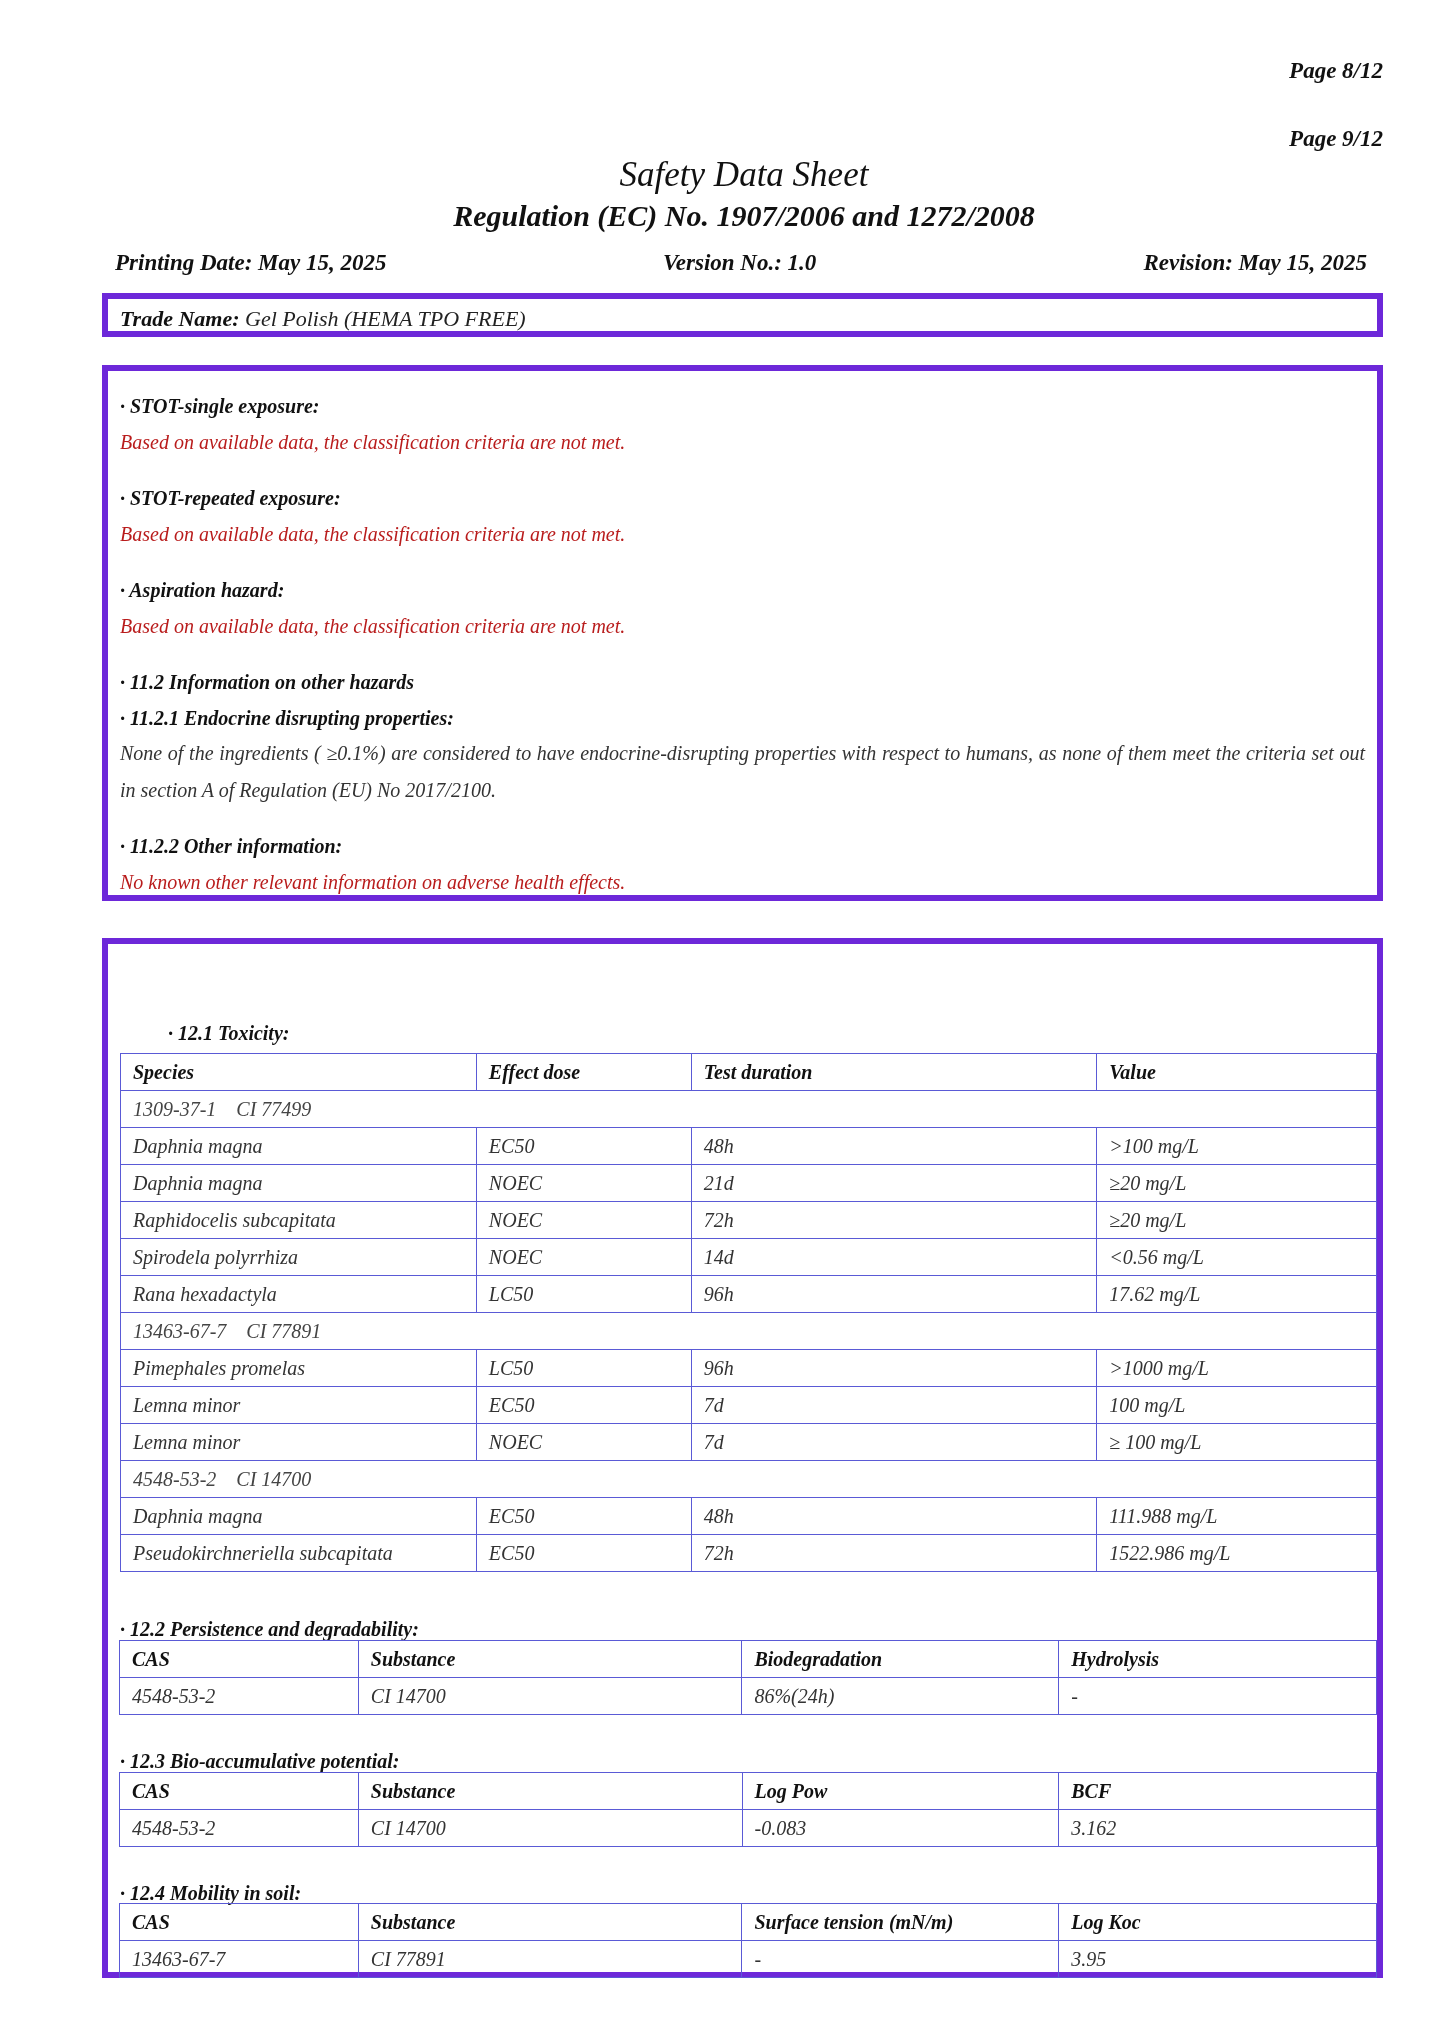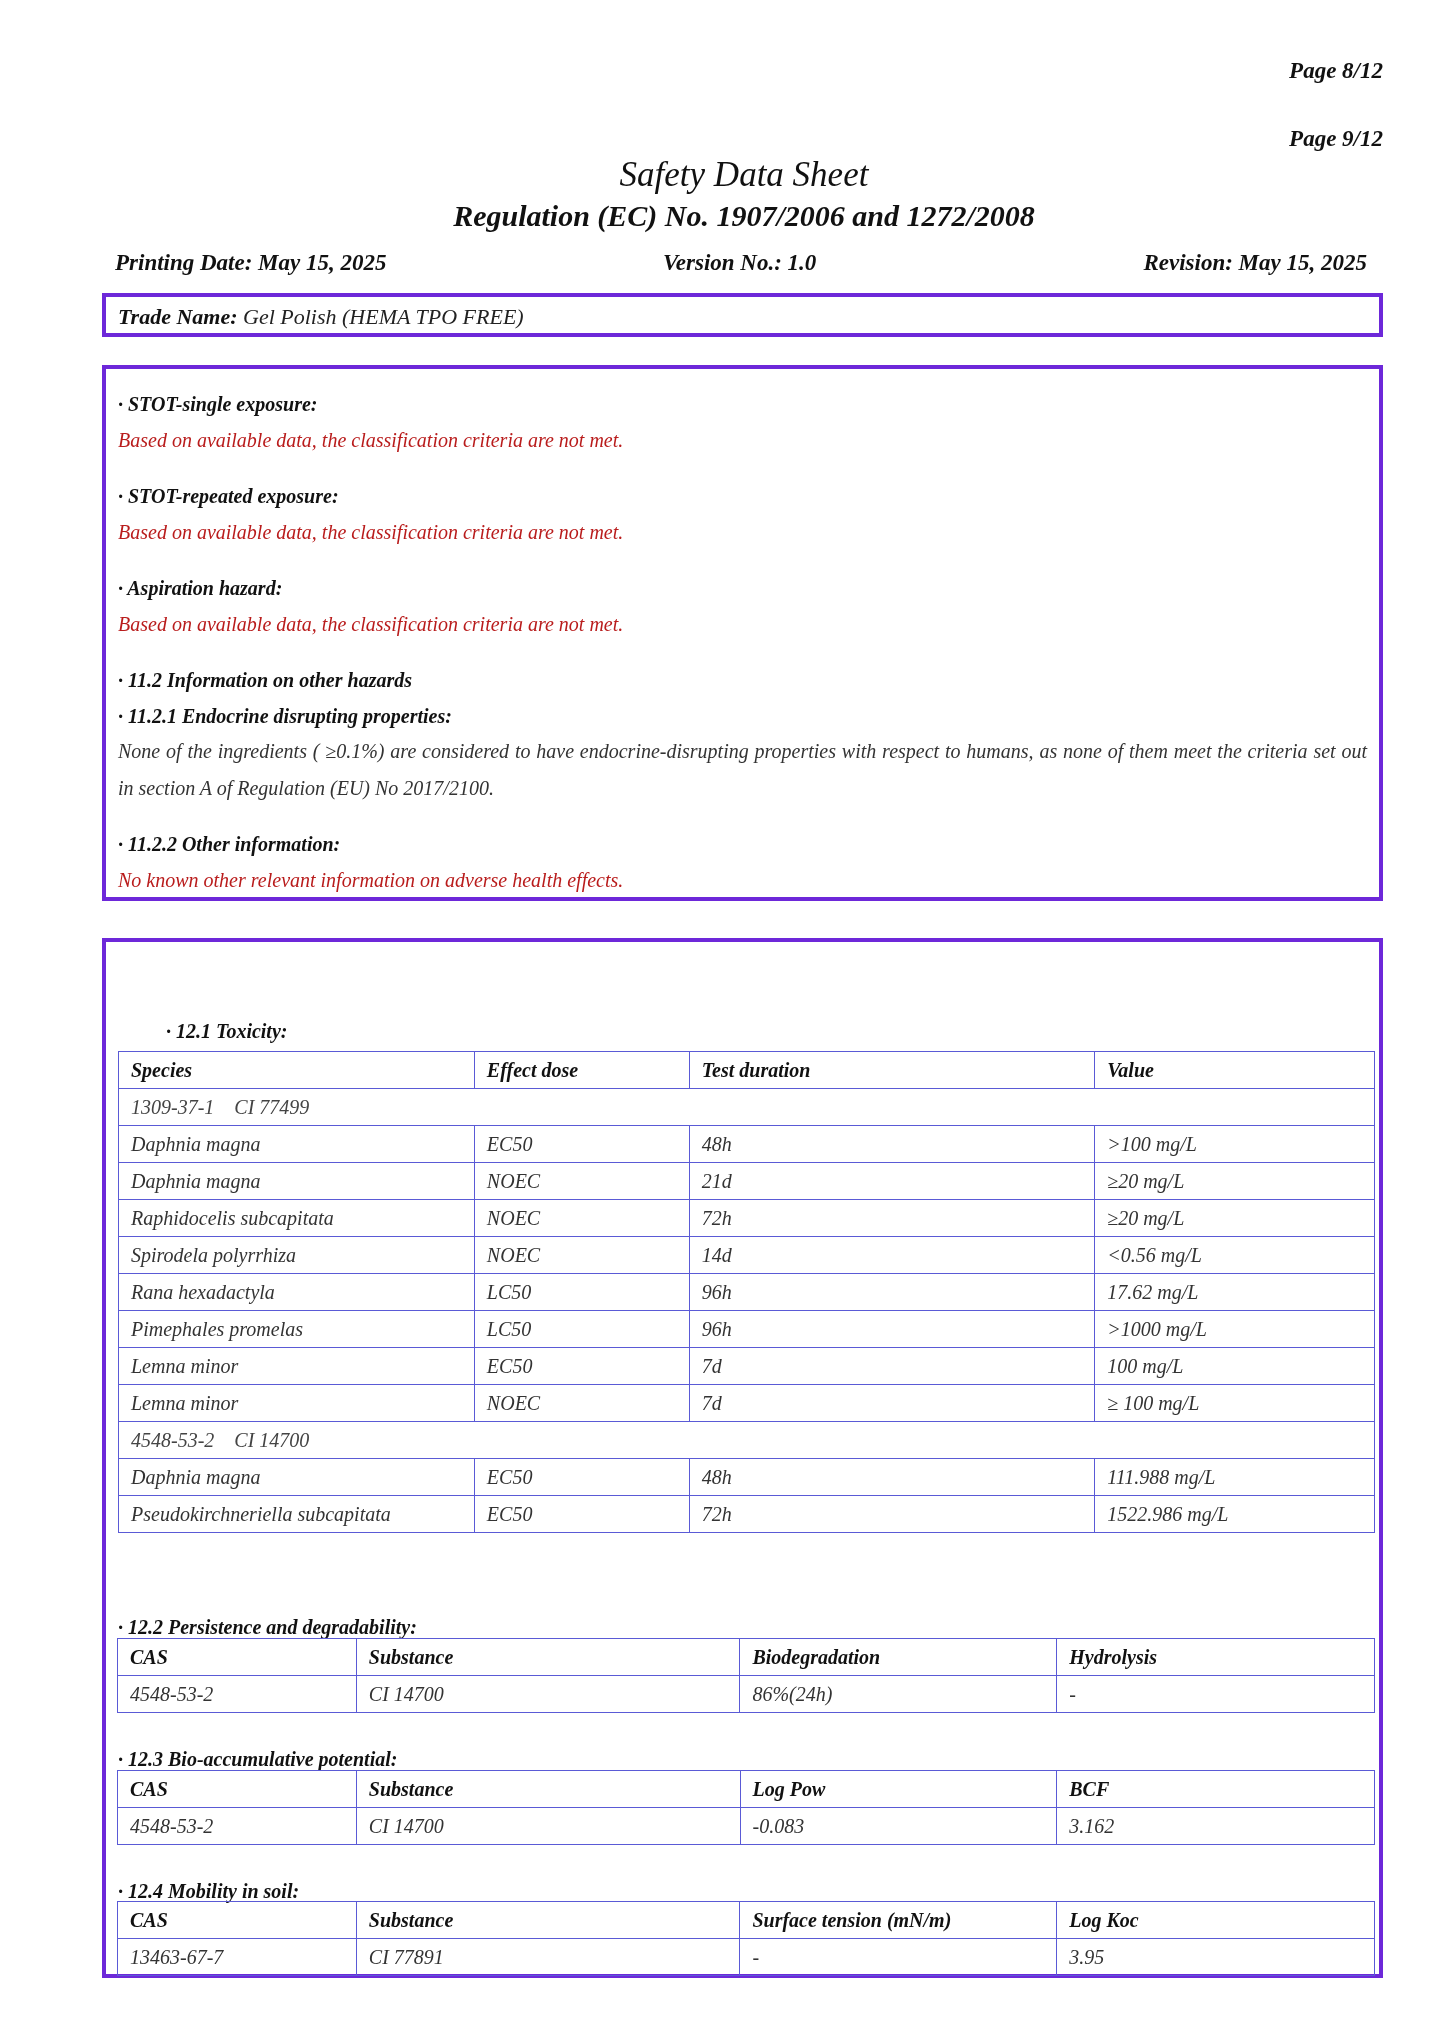--- a/index.html
+++ b/index.html
@@ -3,21 +3,21 @@
 <meta charset="utf-8">
 <style>
   html, body { margin: 0; padding: 0; background: #ffffff; }
   body { width: 1440px; height: 2036px; position: relative; overflow: hidden;
          font-family: "Liberation Serif", "DejaVu Serif", serif; color: #111; font-style: italic; }
   .abs { position: absolute; }
   .page-num { right: 57px; font-size: 23px; font-weight: bold; }
   .title { left: 0; width: 1488px; text-align: center; font-size: 35px; }
   .subtitle { left: 0; width: 1488px; text-align: center; font-size: 30px; font-weight: bold; }
   .meta { top: 250px; font-size: 23px; font-weight: bold; }
-  .box { position: absolute; left: 102px; width: 1281px; border: 4px solid #6d28d9; box-sizing: border-box; }
+  .box { position: absolute; left: 102px; width: 1281px; border: 6px solid #6d28d9; box-sizing: border-box; }
   .trade { top: 293px; height: 44px; }
   .trade-text { position: absolute; left: 12px; top: 7px; font-size: 22px; }
   .trade-text b { font-weight: bold; }
   .trade-text span.v { font-weight: normal; color: #222; }
   .box2 { top: 365px; height: 536px; }
   .box3 { top: 938px; height: 1040px; }
   .h { position: absolute; left: 12px; font-size: 20px; font-weight: bold; }
   .p { position: absolute; left: 12px; font-size: 20px; color: #b91c1c; font-weight: normal; }
   .p2 { position: absolute; left: 12px; right: 12px; font-size: 20px; color: #333; line-height: 37px; text-align: justify; }
   .sec-bar { position: absolute; left: 12px; top: 22px; width: 1121px; height: 28px; background: #0000ff; color: #fff;
@@ -103,20 +103,23 @@
           <td>14d</td>
           <td>&lt;0.56 mg/L</td>
         </tr>
         <tr>
           <td>Rana hexadactyla</td>
           <td>LC50</td>
           <td>96h</td>
           <td>17.62 mg/L</td>
         </tr>
         <tr>
+          <td colspan="4" class="grp" style="white-space: pre;">13463-67-7    CI 77891</td>
+        </tr>
+        <tr>
           <td>Pimephales promelas</td>
           <td>LC50</td>
           <td>96h</td>
           <td>&gt;1000 mg/L</td>
         </tr>
         <tr>
           <td>Lemna minor</td>
           <td>EC50</td>
           <td>7d</td>
           <td>100 mg/L</td>

